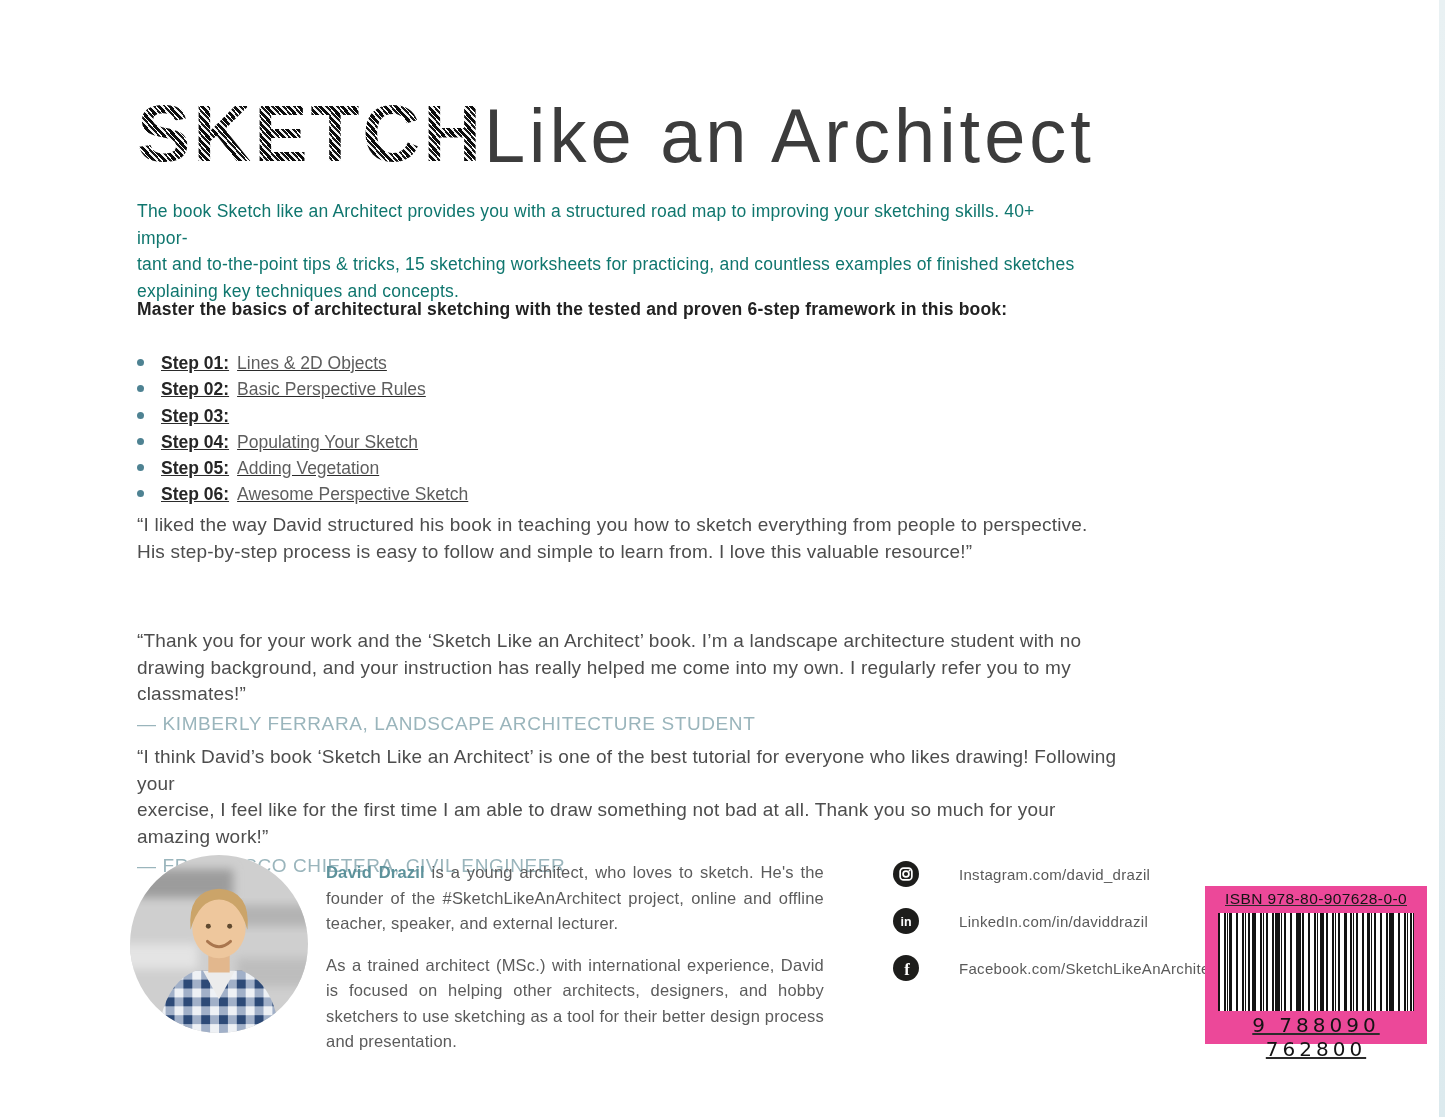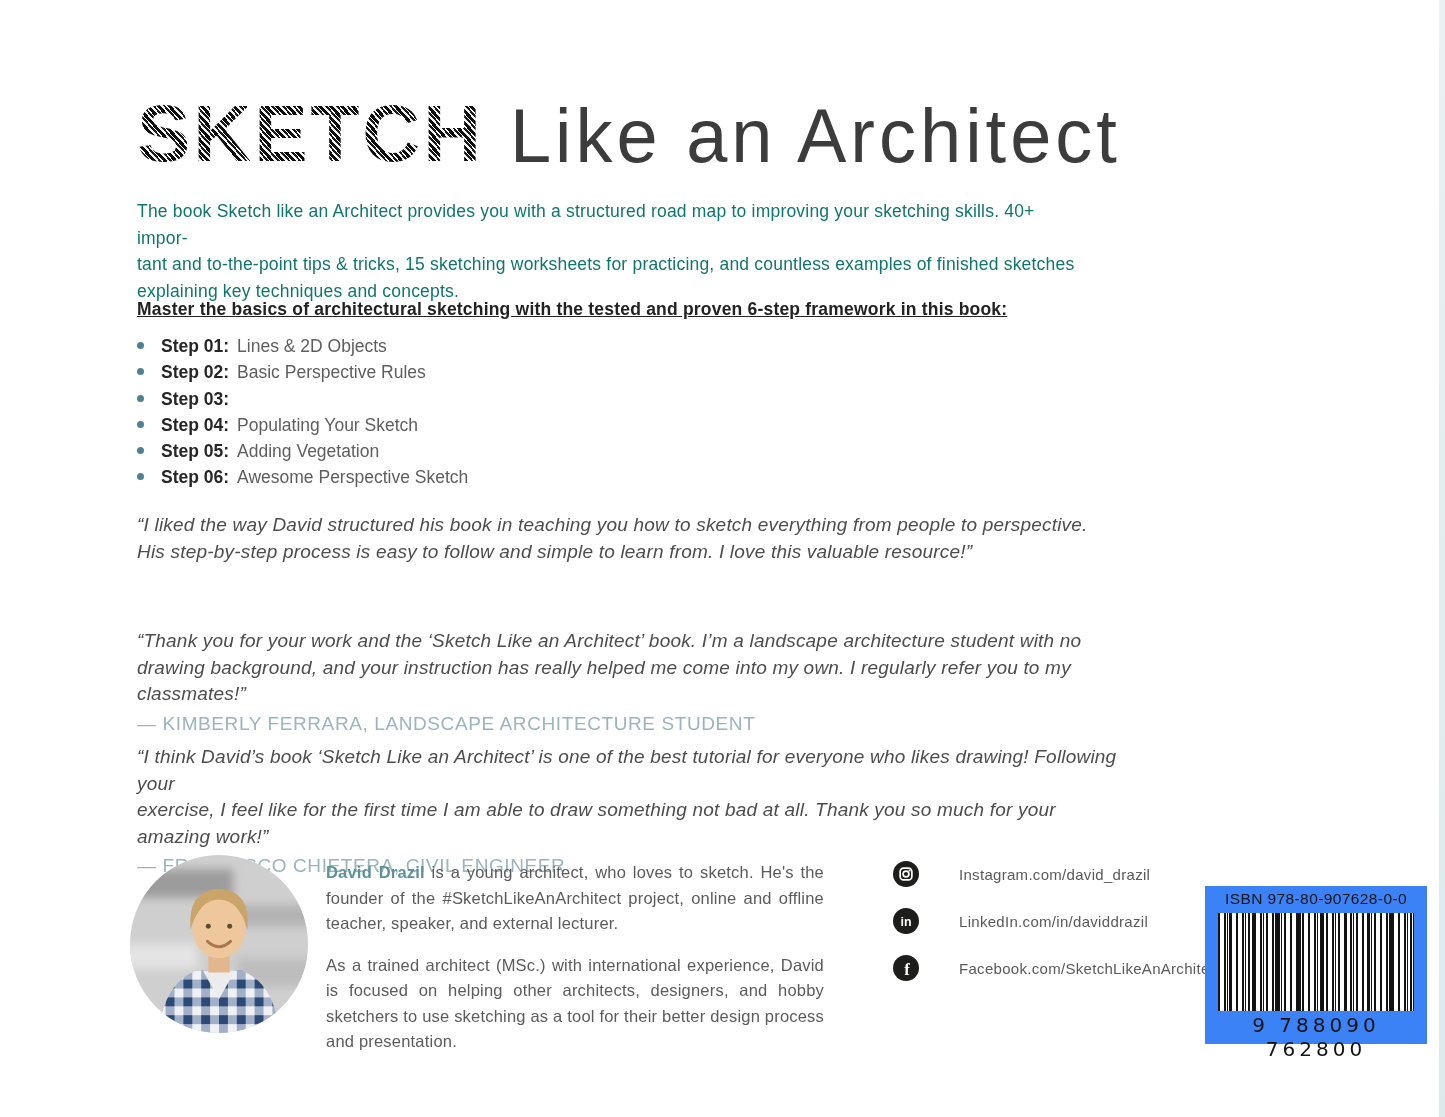--- a/index.html
+++ b/index.html
@@ -12,21 +12,21 @@
     overflow: hidden;
   }
   .page-edge-strip {
     position: absolute; top: 0; right: 0; width: 6px; height: 100%;
     background: linear-gradient(180deg, #e9f1f3, #dceaee);
   }
 
   
   .title-row {
     position: absolute; left: 137px; top: 88px;
-    display: flex; align-items: baseline; gap: 26px;
+    display: flex; align-items: baseline; 
     white-space: nowrap;
   }
   .title-bold {
     font-size: 80px; font-weight: 700; letter-spacing: 3px;
     background: repeating-linear-gradient(48deg, #0c0c0c 0px, #0c0c0c 3px, #f4f4f4 3px, #f4f4f4 5px, #1a1a1a 5px, #1a1a1a 7px, #ffffff 7px, #ffffff 8px);
     -webkit-background-clip: text; background-clip: text;
     color: transparent;
   }
   @supports not ((-webkit-background-clip: text) or (background-clip: text)) {
     .title-bold { background: none; color: #111; }
@@ -39,39 +39,39 @@
   
   .intro {
     position: absolute; left: 137px; top: 198px; width: 952px;
     font-size: 17.5px; line-height: 26.5px; color: #0f766e;
     white-space: pre-line; letter-spacing: 0.2px;
   }
 
   
   .framework { position: absolute; left: 137px; top: 299px; width: 900px; }
   .framework-heading {
-    font-size: 17.5px; font-weight: 700; color: #222; letter-spacing: 0.2px; text-decoration: underline;
-  }
-  .step-list { list-style: none; margin-top: 13px; }
+    font-size: 17.5px; font-weight: 700; color: #222; letter-spacing: 0.2px;
+  }
+  .step-list { list-style: none; margin-top: 30px; text-decoration: underline; }
   .step-list li {
     display: flex; align-items: baseline;
     font-size: 17.5px; line-height: 26.3px; color: #5e5e5e;
   }
   .dot {
     width: 7px; height: 7px; border-radius: 50%;
     background: #4e8292; flex: 0 0 auto;
     margin-right: 17px; position: relative; top: -3px;
   }
   .step-label { font-weight: 700; color: #262626; margin-right: 8px; white-space: pre; }
 
   
   .testimonial { position: absolute; left: 137px; width: 990px; }
   .t1 { top: 512px; } .t2 { top: 628px; } .t3 { top: 744px; }
   .quote {
-    font-style: italic; font-size: 19px; line-height: 26.5px; color: #4d4d4d;
+    font-size: 19px; line-height: 26.5px; color: #4d4d4d;
     white-space: pre-line; letter-spacing: 0.2px;
   }
   .attribution {
     margin-top: 5px; font-size: 19px; color: #9ab5bc; letter-spacing: 0.6px;
   }
 
   
   .author-photo { position: absolute; left: 130px; top: 855px; width: 178px; height: 178px; }
   .bio { position: absolute; left: 326px; top: 860px; width: 498px; }
   .bio p {
@@ -83,21 +83,21 @@
 
   
   .social { position: absolute; left: 893px; top: 860px; width: 280px; }
   .social-row { display: flex; align-items: center; height: 28px; margin-bottom: 19px; }
   .social-icon { width: 26px; height: 26px; flex: 0 0 auto; margin-right: 40px; }
   .social-label { font-size: 15px; color: #5a5a5a; letter-spacing: 0.3px; }
 
   
   .barcode-box {
     position: absolute; left: 1205px; top: 886px; width: 222px; height: 158px;
-    background: #3b82f6; padding-top: 4px;
+    background: #ec4899; padding-top: 4px; text-decoration: underline;
   }
   .isbn-label {
     text-align: center; font-size: 15.5px; color: #141414; letter-spacing: 0.4px;
   }
   .bars {
     margin: 5px auto 0 auto; width: 196px; height: 98px;
     background-color: #fff;
     background-image:
       repeating-linear-gradient(90deg, #121212 0px, #121212 2px, transparent 2px, transparent 6px),
       repeating-linear-gradient(90deg, #121212 0px, #121212 1px, transparent 1px, transparent 9px),

